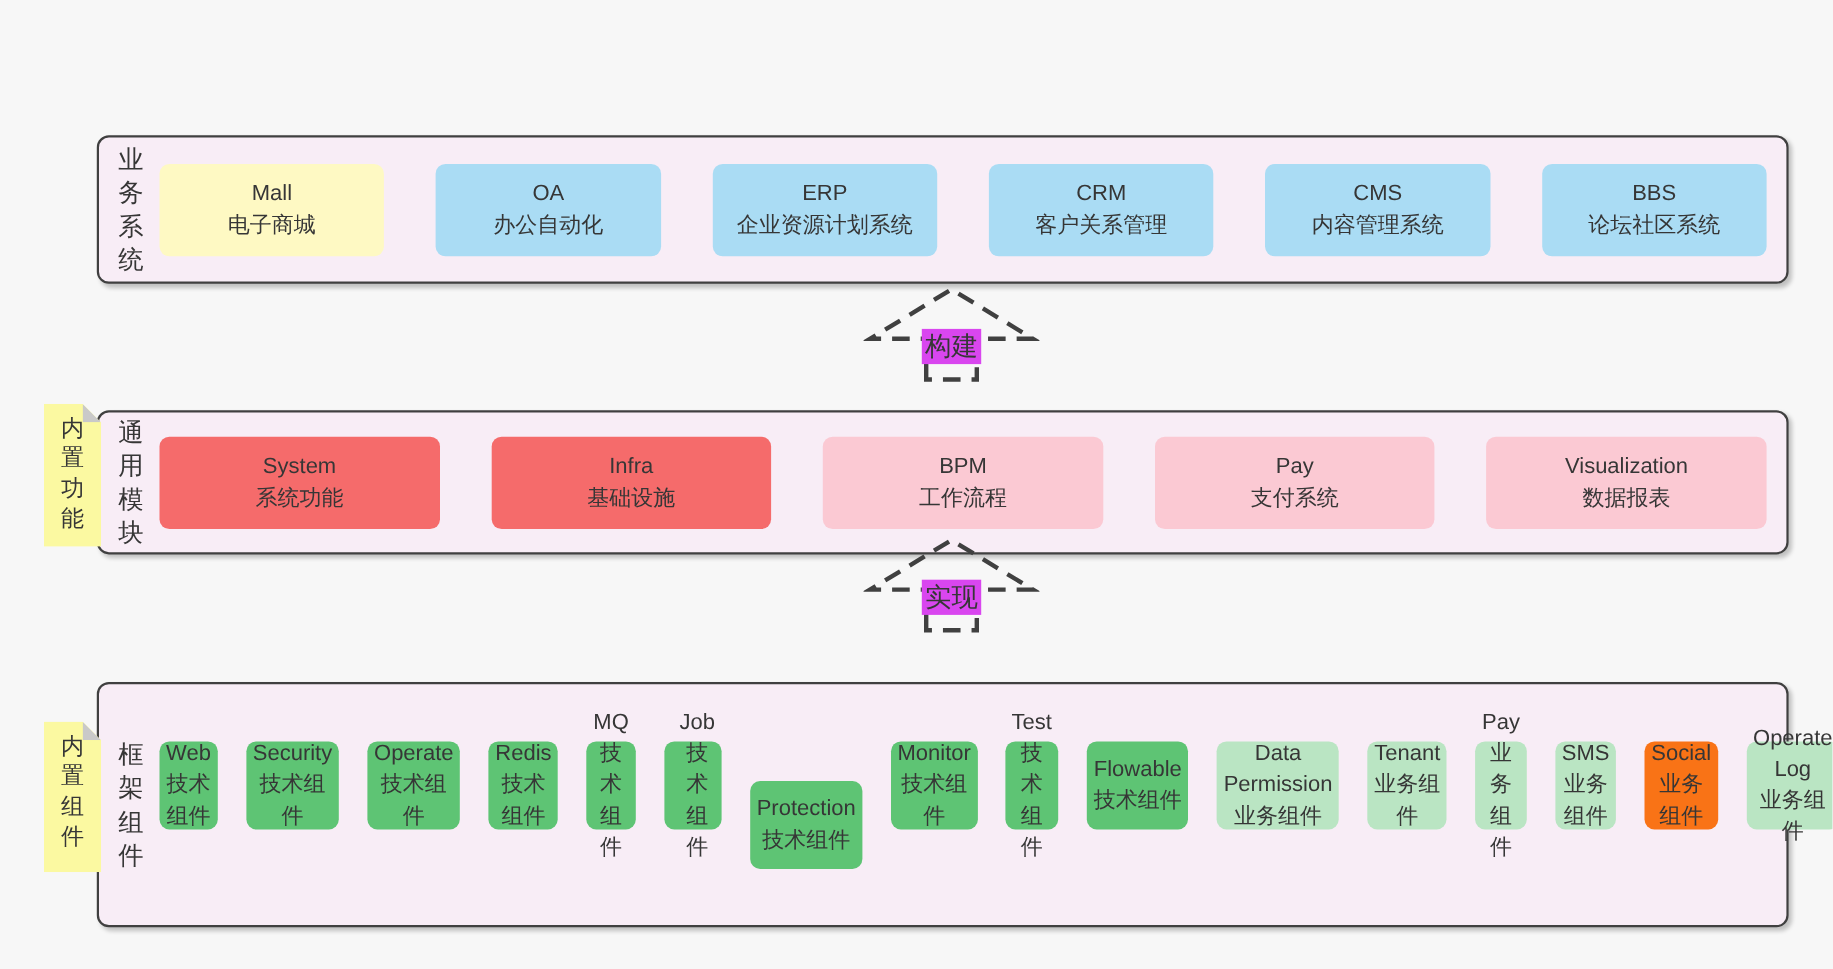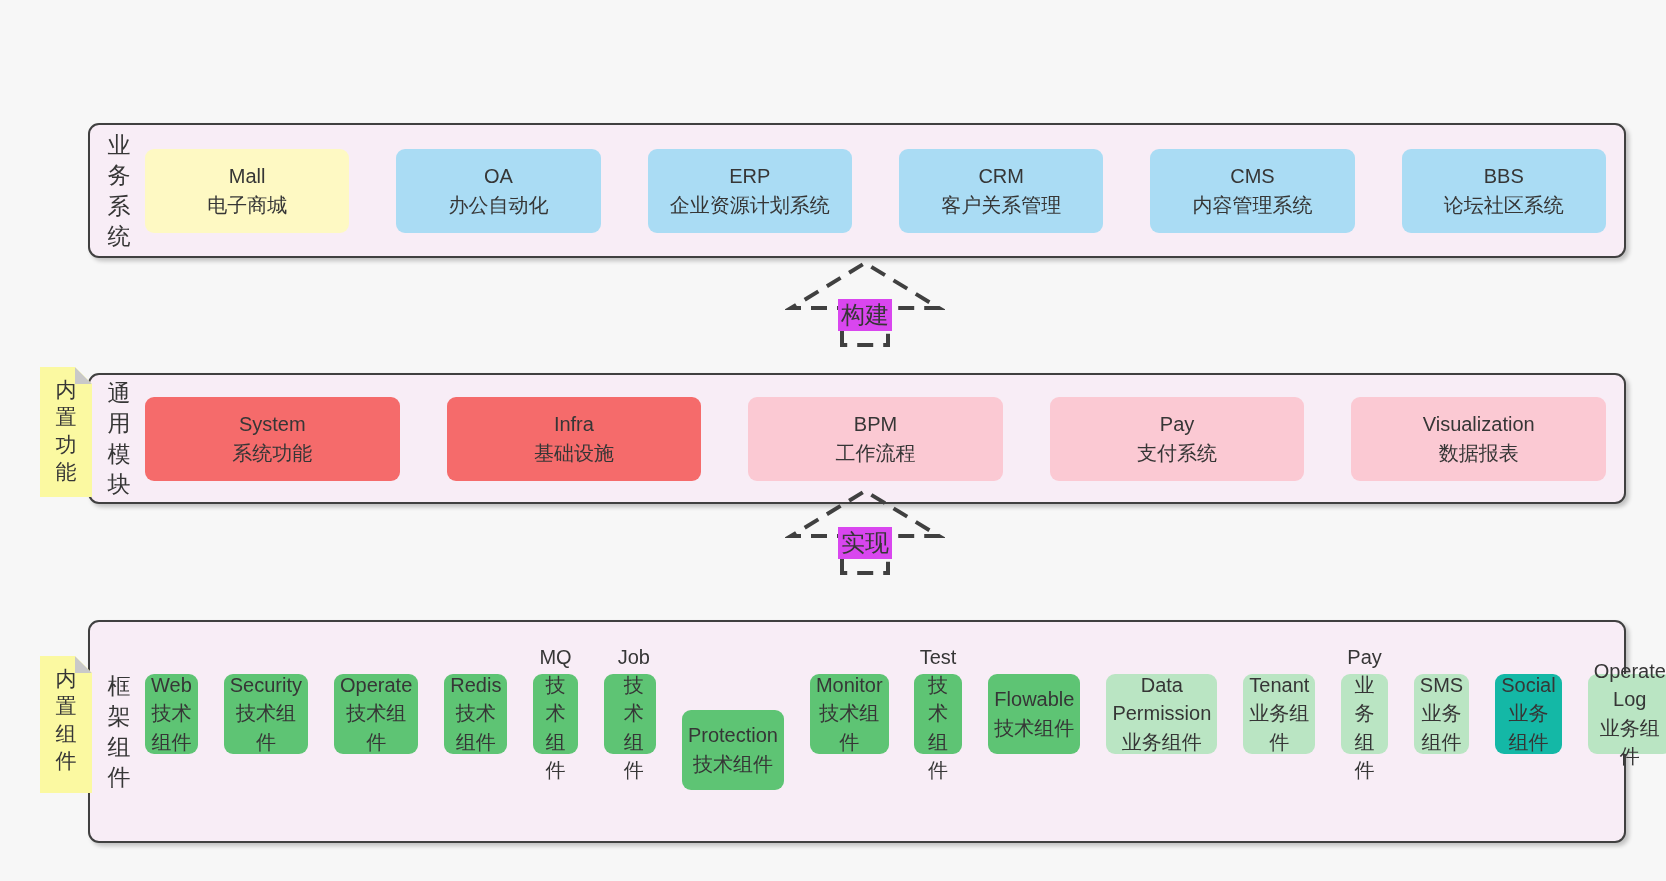--- a/index.html
+++ b/index.html
@@ -208,21 +208,21 @@
             <div>业务组件</div>
           </div>
           <div class="box" style="background: rgb(186, 229, 195);">
             <div>Pay</div>
             <div>业务组件</div>
           </div>
           <div class="box" style="background: rgb(186, 229, 195);">
             <div>SMS</div>
             <div>业务组件</div>
           </div>
-          <div class="box" style="background: #14b8a6;">
+          <div class="box" style="background: #f97316;">
             <div>Social</div>
             <div>业务组件</div>
           </div>
           <div class="box" style="background: rgb(186, 229, 195);">
             <div>Operate Log</div>
             <div>业务组件</div>
           </div>
         </div>
     </div>
   </section>

